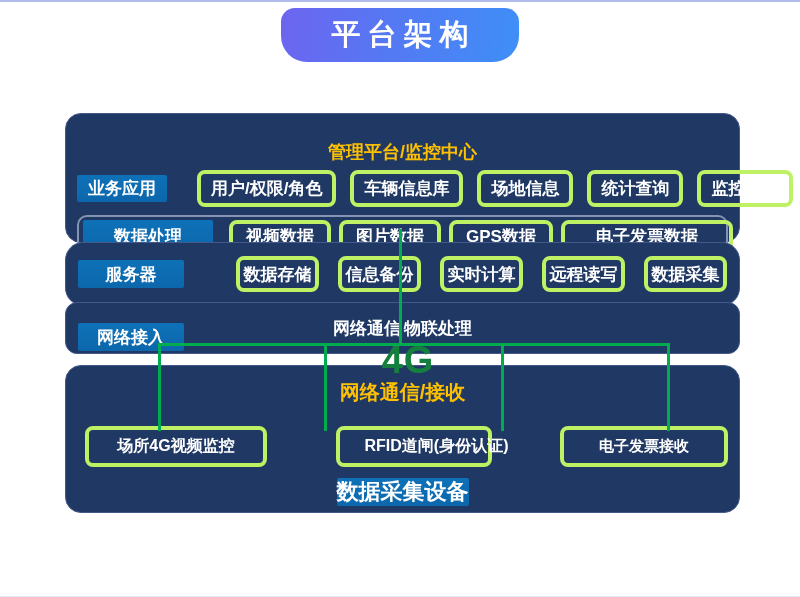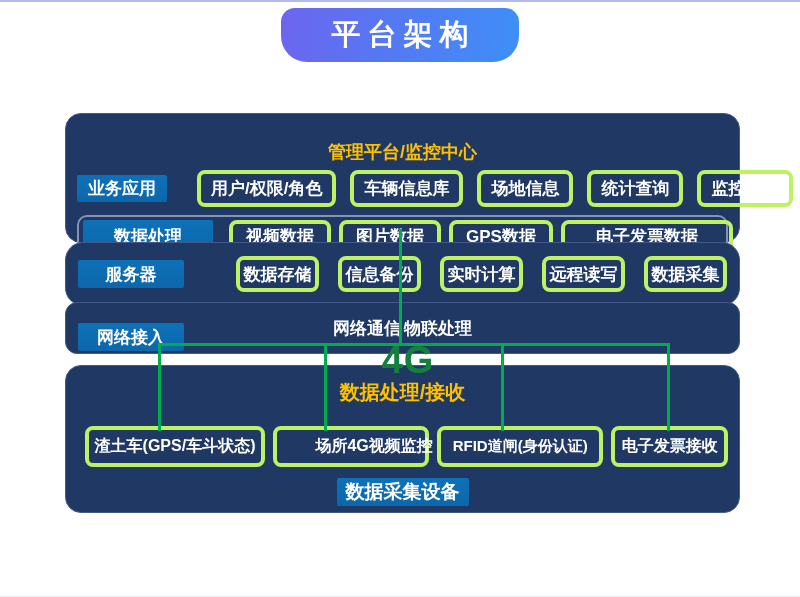--- a/index.html
+++ b/index.html
@@ -38,21 +38,21 @@
     background:linear-gradient(180deg,#147ac0 0%,#0e71b8 0%,#0c67ab 100%);
     background-color:#0e71b8;
     color:#ffffff;font-weight:700;font-size:17px;
     display:flex;align-items:center;justify-content:center;
     flex:none;border-radius:2px;
   }
   .lb-business{width:90px;height:27px;margin-right:16px;}
   .lb-dataproc{width:130px;height:32px;margin-right:8px;}
   .lb-server{width:106px;height:28px;margin-right:44px;}
   .lb-network{position:absolute;left:12px;top:12px;width:106px;height:28px;margin-top:8px;}
-  .lb-device{width:132px;height:28px;margin:11px auto 0;font-size:19px;}
+  .lb-device{width:132px;height:28px;margin:11px auto 0;font-size:22px;}
 
   
   .box{
     border:4px solid #bef264;border-radius:8px;color:#ffffff;
     font-size:17px;font-weight:600;
     display:flex;align-items:center;justify-content:center;
     box-sizing:border-box;white-space:nowrap;margin-left:8px;
   }
 
   .row1{display:flex;align-items:center;height:40px;gap:6px;}
@@ -143,22 +143,21 @@
 
   <div class="panel p3">
     <div class="label-btn lb-network">网络接入</div>
     <div class="net-text">
       <span>网络通信</span>
       <span>物联处理</span>
     </div>
   </div>
 
   <div class="panel p4">
-    <div class="panel-title">数据处理/接收</div>
+    <div class="panel-title">网络通信/接收</div>
     <div class="row4">
-      <div class="box">渣土车(GPS/车斗状态)</div>
       <div class="box">场所4G视频监控</div>
       <div class="box">RFID道闸(身份认证)</div>
       <div class="box">电子发票接收</div>
     </div>
     <div class="label-btn lb-device">数据采集设备</div>
   </div>
 </div>
 
 </body></html>

